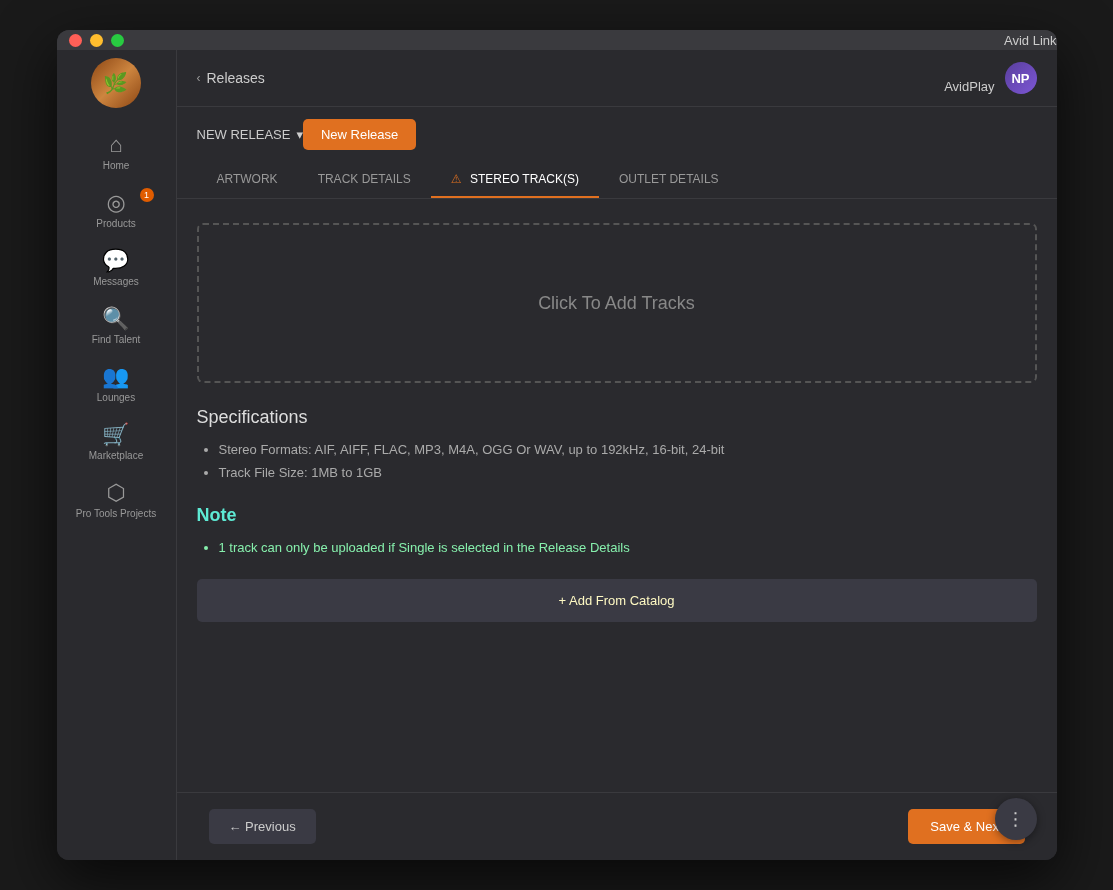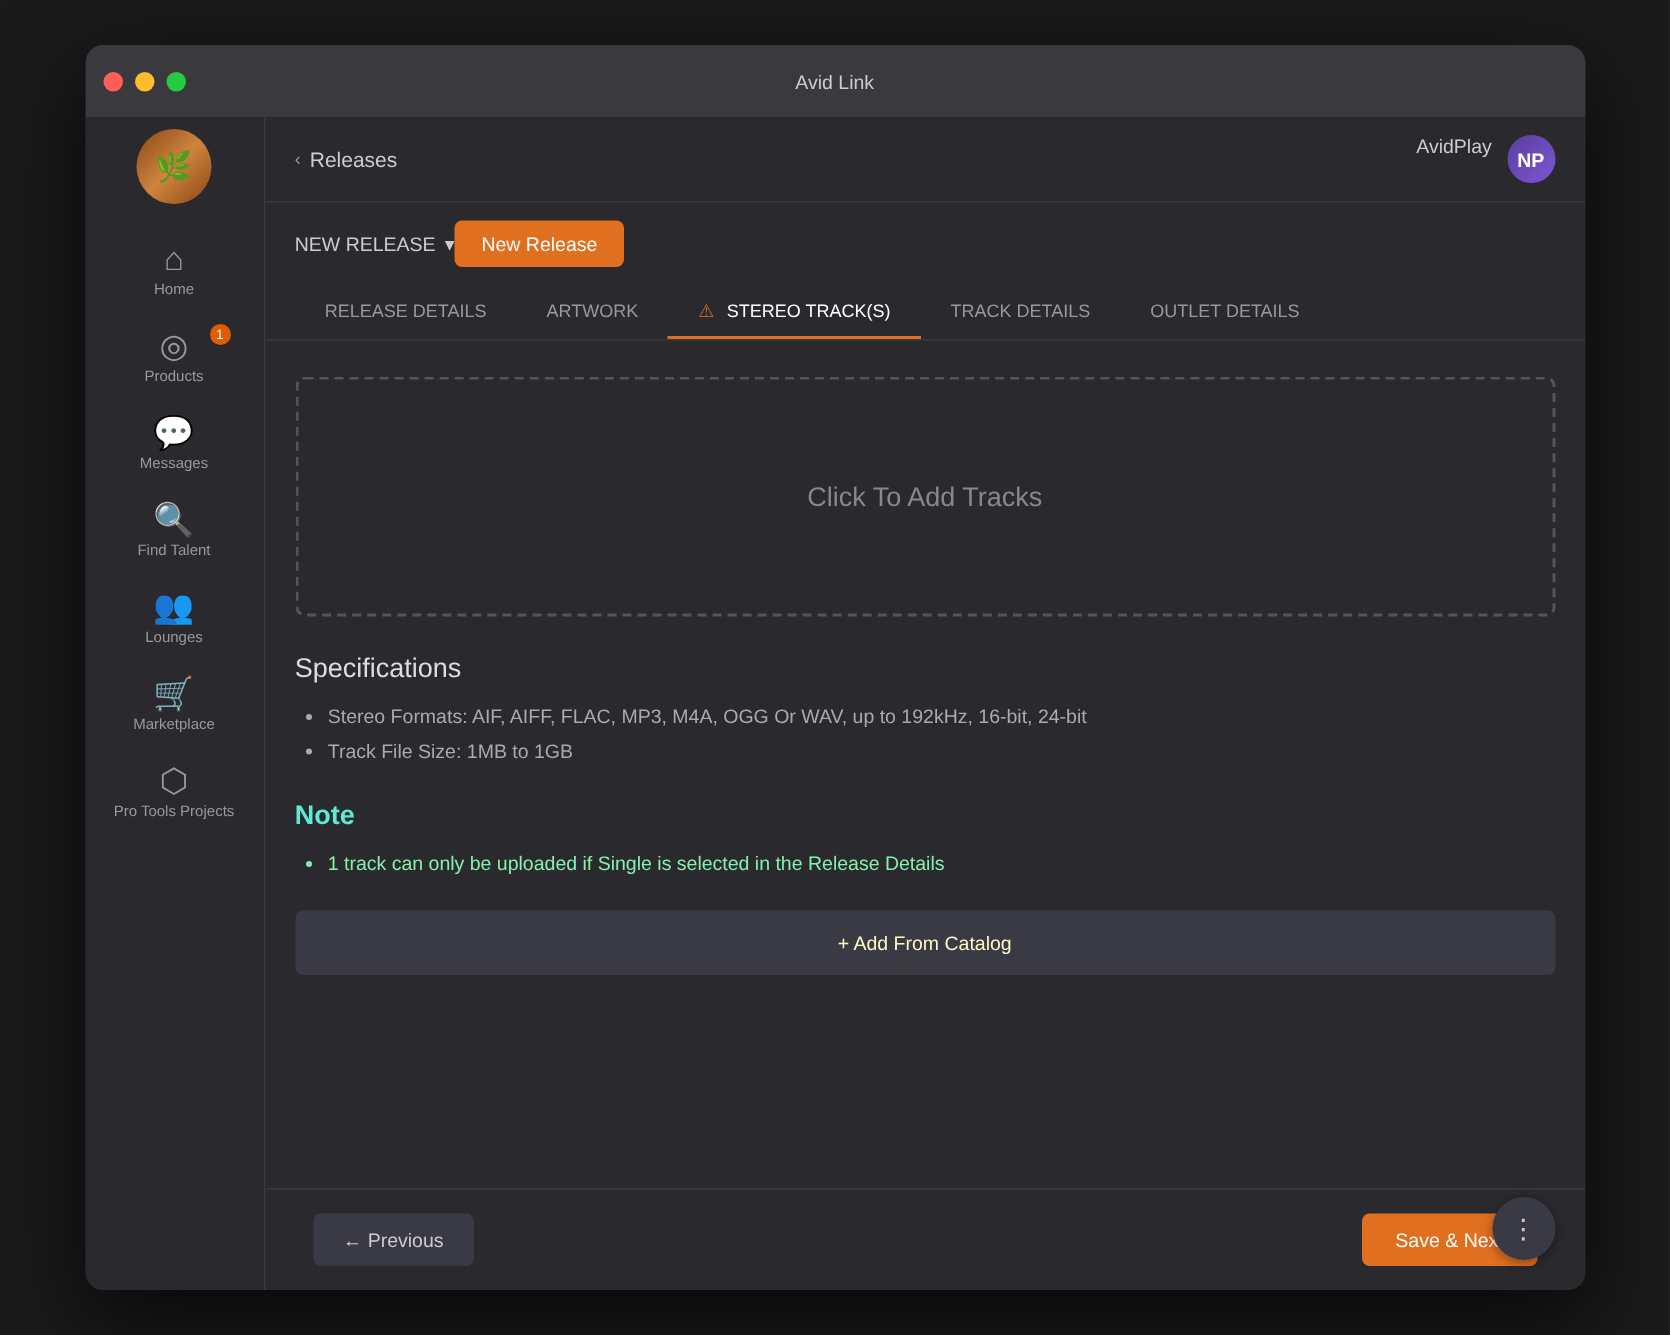--- a/index.html
+++ b/index.html
@@ -17,24 +17,24 @@
       background: #2a2a2e;
       border-radius: 12px;
       overflow: hidden;
       display: flex;
       flex-direction: column;
       box-shadow: 0 20px 60px rgba(0,0,0,0.7);
       position: relative;
     }
     .title-bar {
       background: #3a3a3e;
-      height: 48px;
-      display: flex;
-      align-items: center;
-      justify-content: center;
+      height: 20px;
+      display: flex;
+      align-items: center;
+      justify-content: flex-end;
       position: relative;
       flex-shrink: 0;
     }
     .traffic-lights {
       position: absolute;
       left: 12px;
       display: flex;
       gap: 8px;
     }
     .traffic-light {
@@ -132,21 +132,21 @@
       display: flex;
       align-items: center;
       gap: 6px;
       color: #ccc;
       font-size: 14px;
       cursor: pointer;
     }
     .breadcrumb .chevron { color: #999; font-size: 12px; }
     .top-bar-right {
       display: flex;
-      align-items: flex-start;
+      align-items: flex-end;
       gap: 10px;
     }
     .avidplay-label {
       color: #ccc;
       font-size: 13px;
     }
     .avidplay-avatar {
       width: 32px;
       height: 32px;
       border-radius: 50%;
@@ -391,31 +391,28 @@
       <div class="sub-bar">
         <div class="new-release-label">
           <span>NEW RELEASE</span>
           <span>▾</span>
         </div>
         <button class="new-release-btn">New Release</button>
       </div>
 
       <div class="tabs">
         <div class="tab">
-          <span>RELEASE DETAILS</span>
+          <span>ARTWORK</span>
         </div>
         <div class="tab">
-          <span>ARTWORK</span>
+          <span>TRACK DETAILS</span>
         </div>
         <div class="tab active">
           <span class="tab-warning">⚠</span>
           <span>STEREO TRACK(S)</span>
-        </div>
-        <div class="tab">
-          <span>TRACK DETAILS</span>
         </div>
         <div class="tab">
           <span>OUTLET DETAILS</span>
         </div>
       </div>
 
       <div class="content-area scrollbar-thin">
 
         <div class="drop-zone">
           <span class="drop-zone-text">Click To Add Tracks</span>

